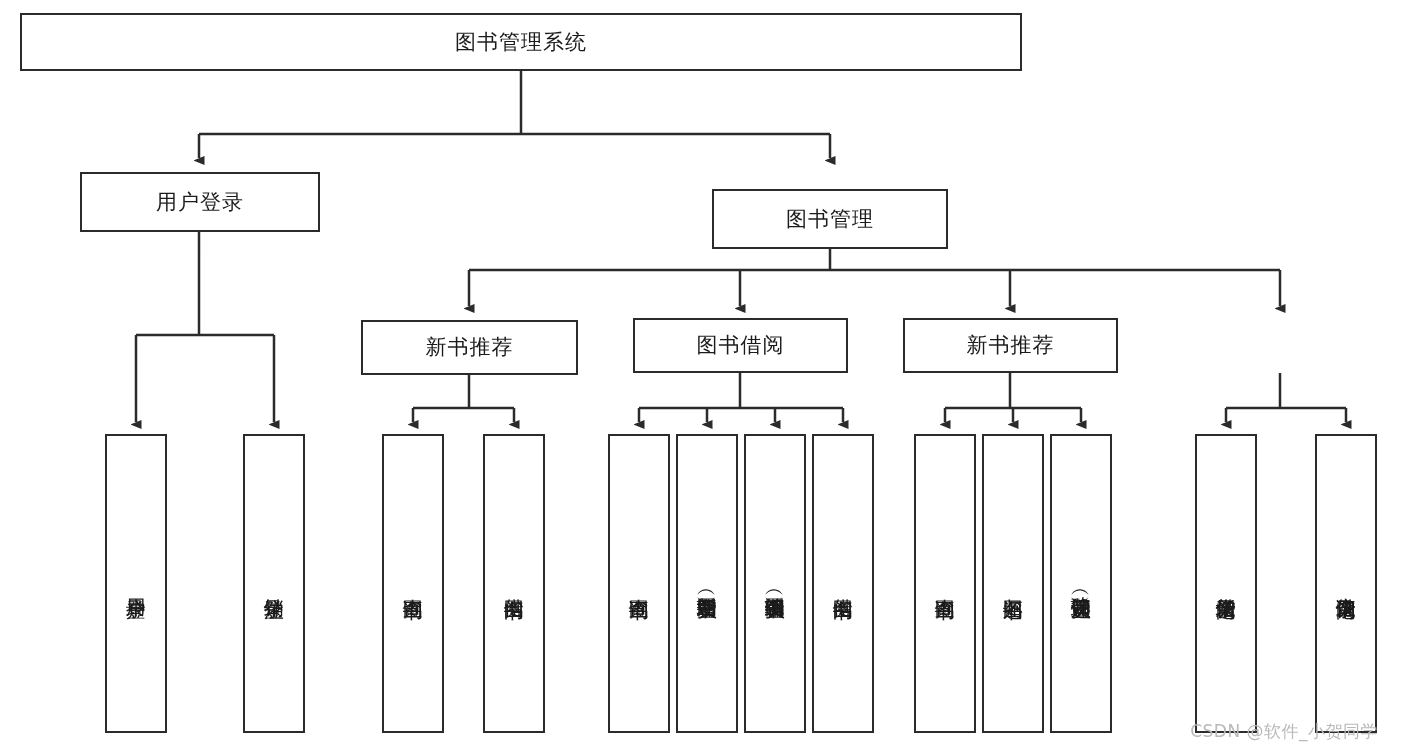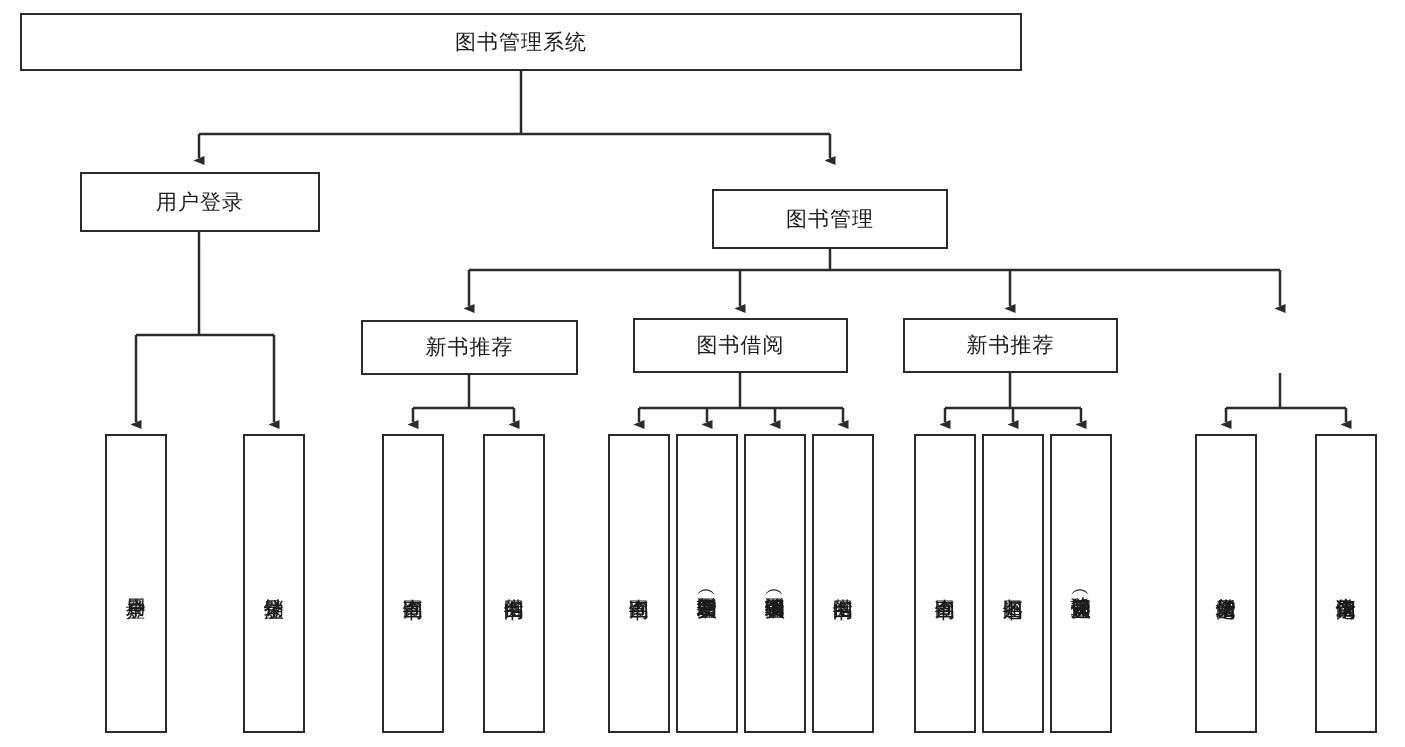--- a/index.html
+++ b/index.html
@@ -203,14 +203,15 @@
   </div>
 
   <div class="node v-node" style="left:1195px; top:434px; width:62px; height:299px;">
     <span class="node-label">新增借阅记录</span>
   </div>
 
   <div class="node v-node" style="left:1315px; top:434px; width:62px; height:299px;">
     <span class="node-label">查询借阅记录</span>
   </div>
 
+  <div class="watermark">CSDN @软件_小贺同学</div>
 
 </div>
 
 </body></html>

